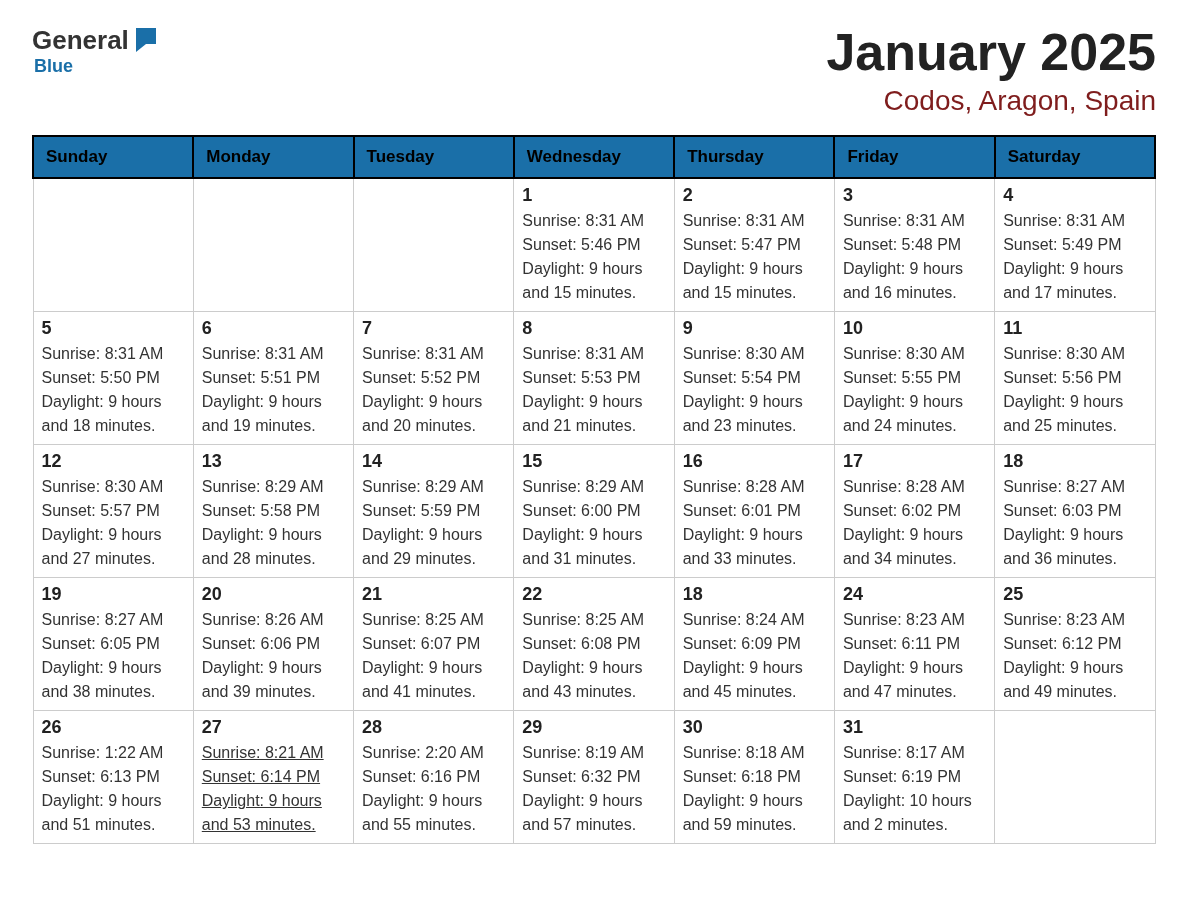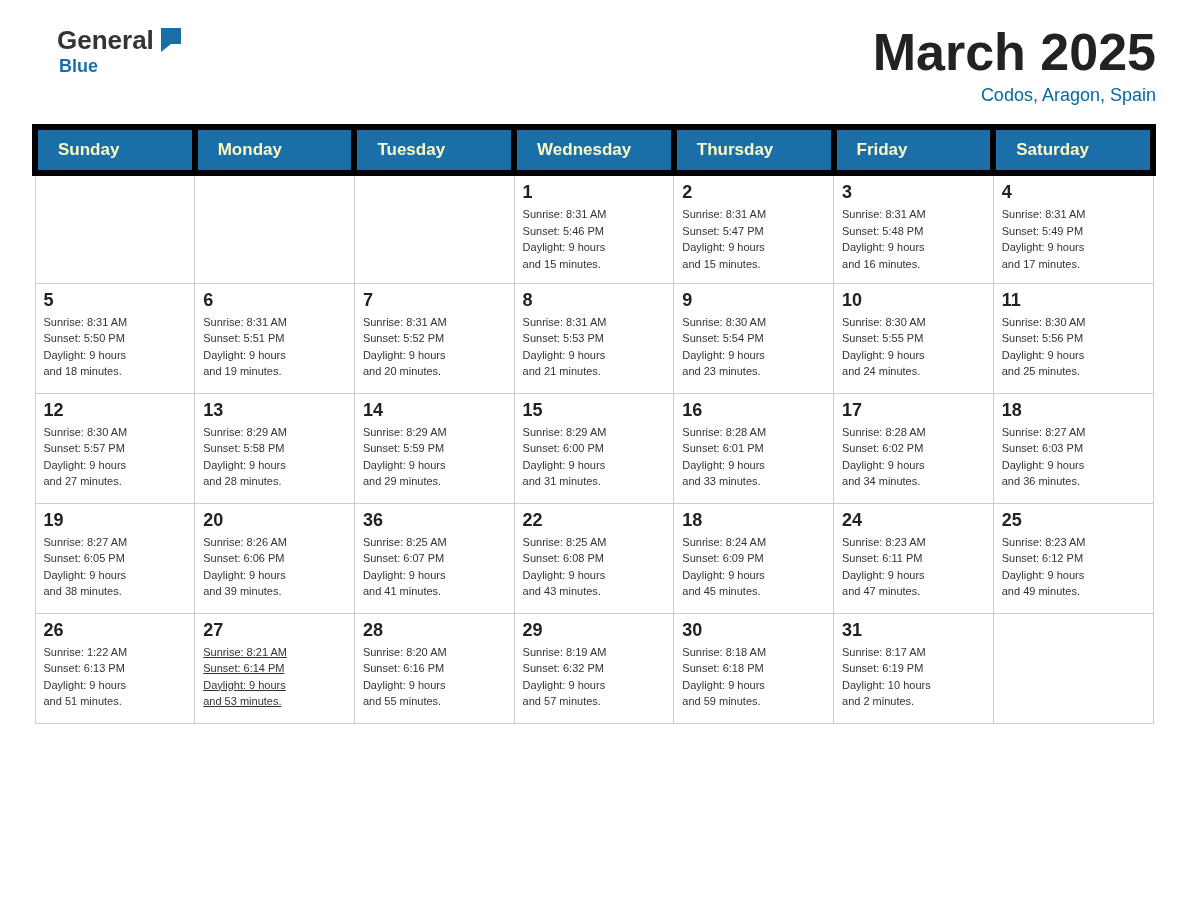--- a/index.html
+++ b/index.html
@@ -8,49 +8,48 @@
       background: #fff;
       padding: 24px 32px;
       width: 1188px;
       min-height: 918px;
     }
     .header-area {
       display: flex;
       justify-content: space-between;
       align-items: flex-start;
       margin-bottom: 18px;
-      margin-left: 25px;
     }
     .title-area {
       text-align: right;
     }
     .calendar-title {
       font-size: 52px;
       font-weight: bold;
       color: #222;
       line-height: 1.1;
     }
     .calendar-subtitle {
-      font-size: 18px;
-      color: #0369a1;
+      font-size: 28px;
+      color: #7f1d1d;
       margin-top: 4px;
     }
     .calendar-table {
       width: 100%;
       border-collapse: collapse;
       table-layout: fixed;
     }
     .calendar-table thead tr th {
       background-color: #1a6fa8;
-      color: #fef9c3;
+      color: #000000;
       font-size: 17px;
       font-weight: bold;
-      padding: 10px 20px;
+      padding: 10px 12px;
       text-align: left;
-      border: 6px solid #000000;
+      border: 2px solid #000000;
     }
     .calendar-table tbody tr td {
       vertical-align: top;
       border: 1px solid #ccc;
       padding: 6px 8px;
       font-size: 13px;
       color: #333;
       min-height: 90px;
       height: 110px;
     }
@@ -58,21 +57,21 @@
       background: #fff;
     }
     .day-number {
       font-size: 18px;
       font-weight: bold;
       color: #222;
       display: block;
       margin-bottom: 3px;
     }
     .day-info {
-      font-size: 11px;
+      font-size: 16px;
       color: #333;
       line-height: 1.5;
     }
     .logo-wrapper {
       display: flex;
       flex-direction: column;
       align-items: flex-start;
     }
     .logo-row1 {
       display: flex;
@@ -99,21 +98,21 @@
       <span>General</span>
       <span style="display:inline-block;margin-left:3px;">
         <svg width="28" height="28" viewBox="0 0 28 28">
           <polygon points="4,4 24,4 24,20 14,20 4,28" fill="#1a6fa8"></polygon>
         </svg>
       </span>
     </div>
     <div class="logo-row2">Blue</div>
   </div>
   <div class="title-area">
-    <div class="calendar-title">March 2025</div>
+    <div class="calendar-title">January 2025</div>
     <div class="calendar-subtitle">Codos, Aragon, Spain</div>
   </div>
 </div>
 
 <table class="calendar-table">
   <thead>
     <tr>
     <th>Sunday</th>
         <th>Monday</th>
         <th>Tuesday</th>
@@ -268,21 +267,21 @@
 and 38 minutes.</div>
         </td>
         <td>
           <span class="day-number">20</span>
           <div class="day-info" style="white-space: pre-line;">Sunrise: 8:26 AM
 Sunset: 6:06 PM
 Daylight: 9 hours
 and 39 minutes.</div>
         </td>
         <td>
-          <span class="day-number">36</span>
+          <span class="day-number">21</span>
           <div class="day-info" style="white-space: pre-line;">Sunrise: 8:25 AM
 Sunset: 6:07 PM
 Daylight: 9 hours
 and 41 minutes.</div>
         </td>
         <td>
           <span class="day-number">22</span>
           <div class="day-info" style="white-space: pre-line;">Sunrise: 8:25 AM
 Sunset: 6:08 PM
 Daylight: 9 hours
@@ -320,21 +319,21 @@
         </td>
         <td>
           <span class="day-number">27</span>
           <div class="day-info" style="white-space: pre-line; text-decoration: underline;">Sunrise: 8:21 AM
 Sunset: 6:14 PM
 Daylight: 9 hours
 and 53 minutes.</div>
         </td>
         <td>
           <span class="day-number">28</span>
-          <div class="day-info" style="white-space: pre-line;">Sunrise: 8:20 AM
+          <div class="day-info" style="white-space: pre-line;">Sunrise: 2:20 AM
 Sunset: 6:16 PM
 Daylight: 9 hours
 and 55 minutes.</div>
         </td>
         <td>
           <span class="day-number">29</span>
           <div class="day-info" style="white-space: pre-line;">Sunrise: 8:19 AM
 Sunset: 6:32 PM
 Daylight: 9 hours
 and 57 minutes.</div>

